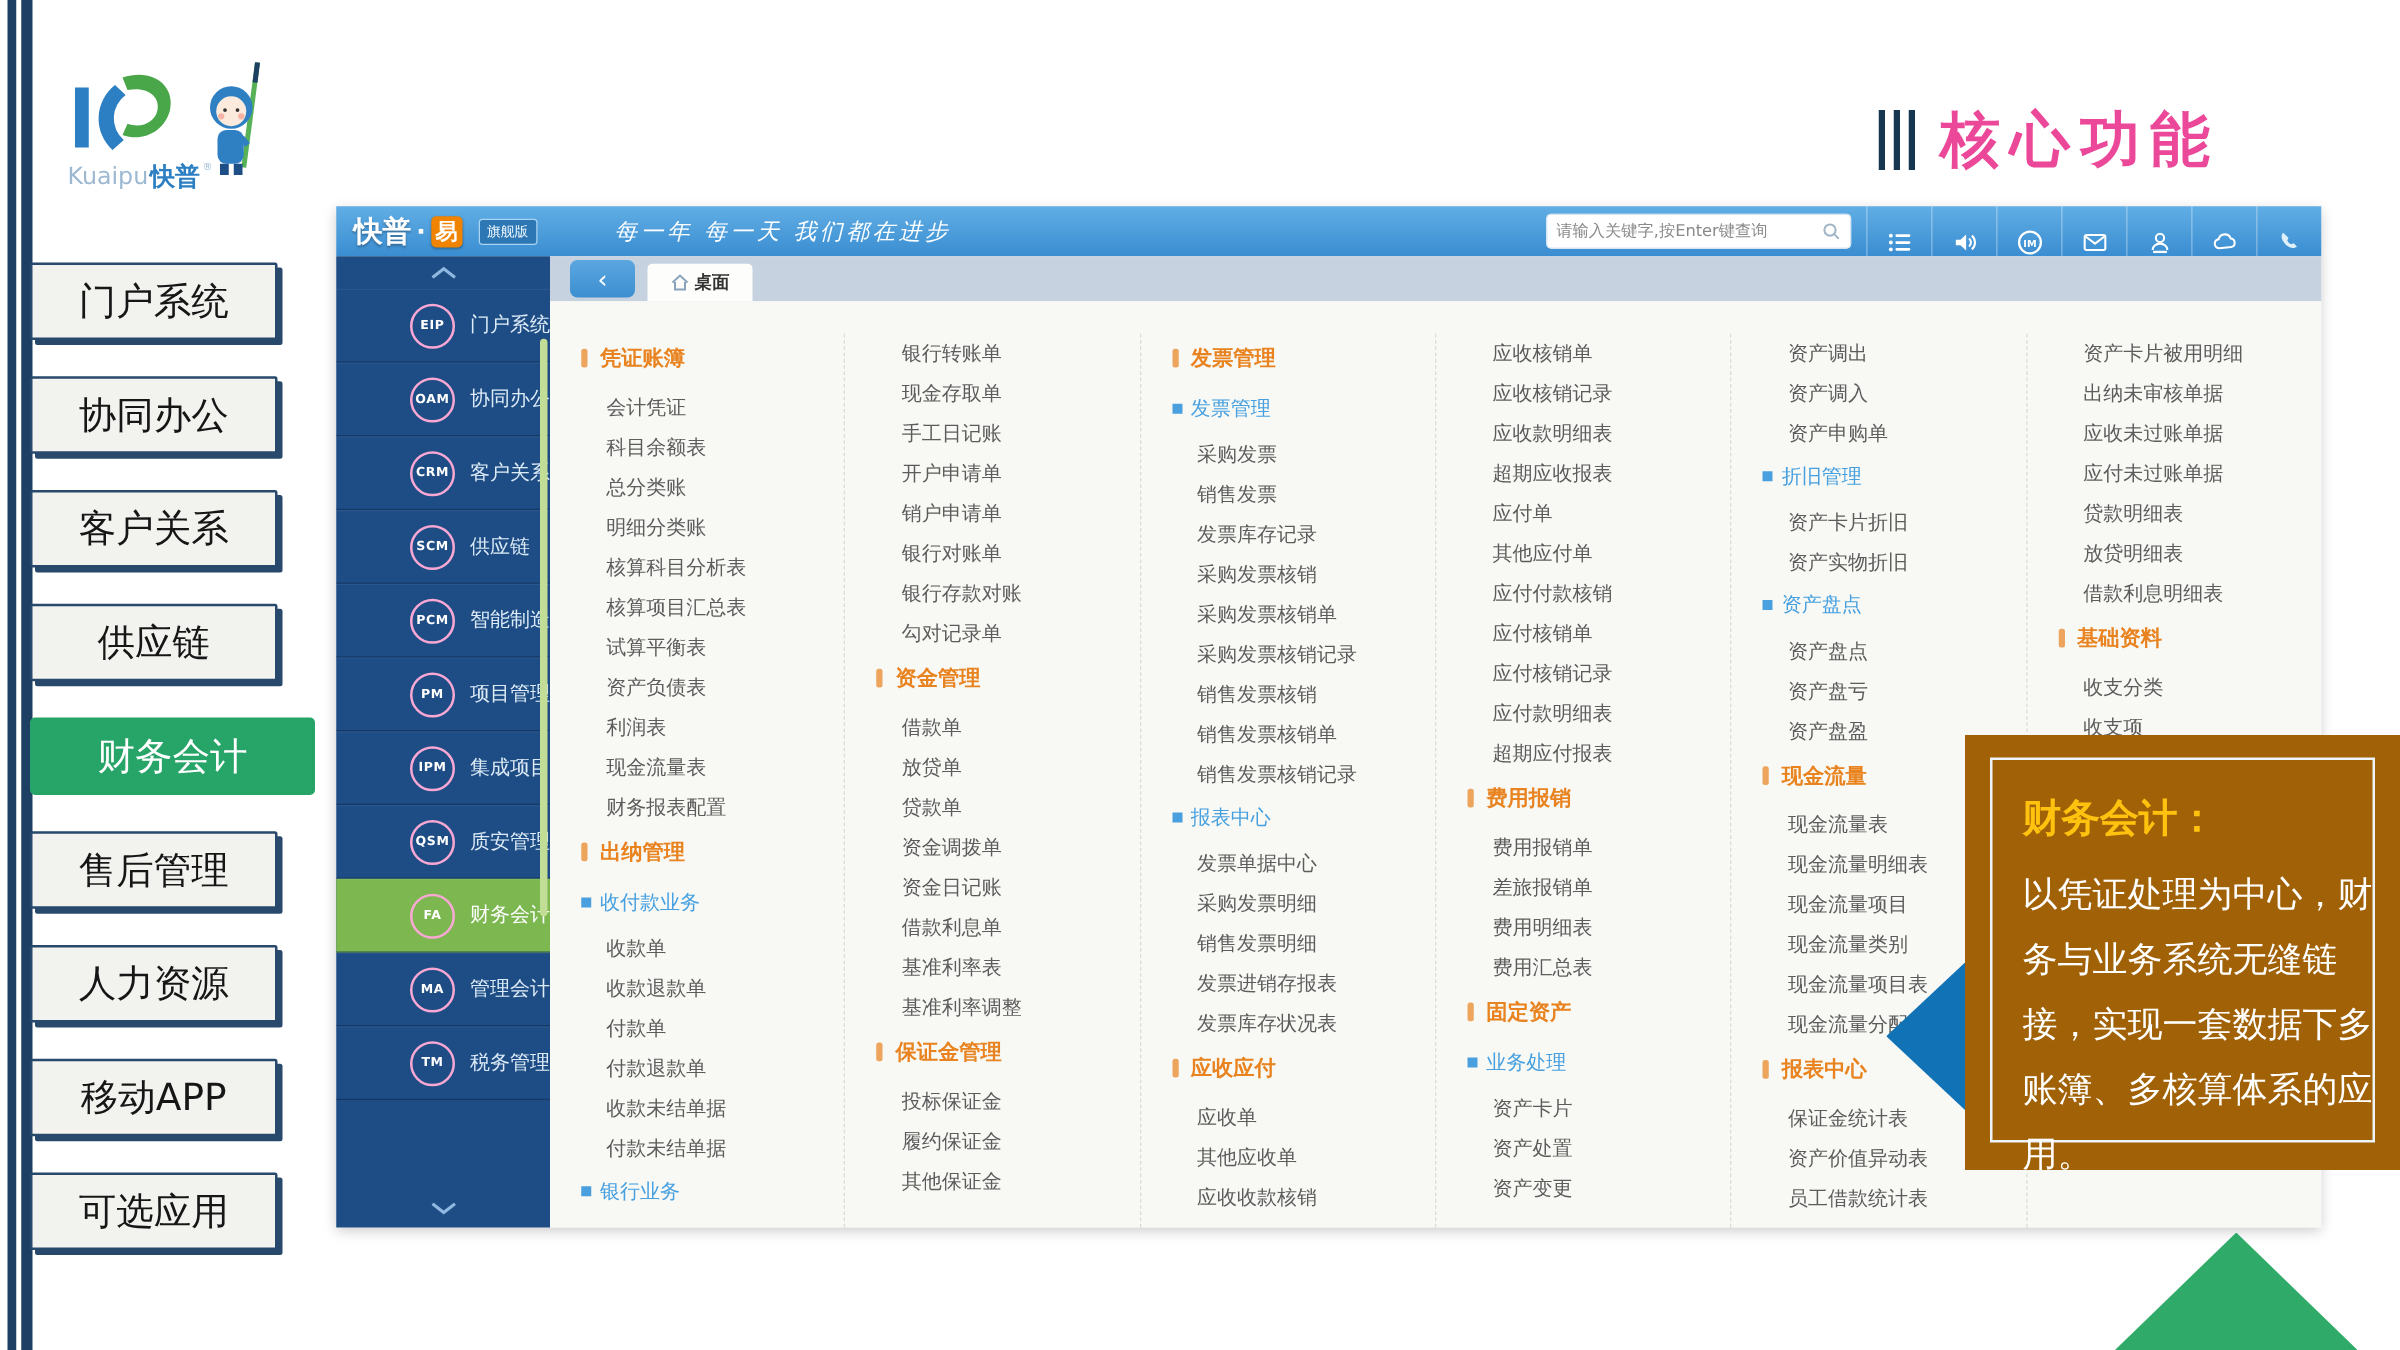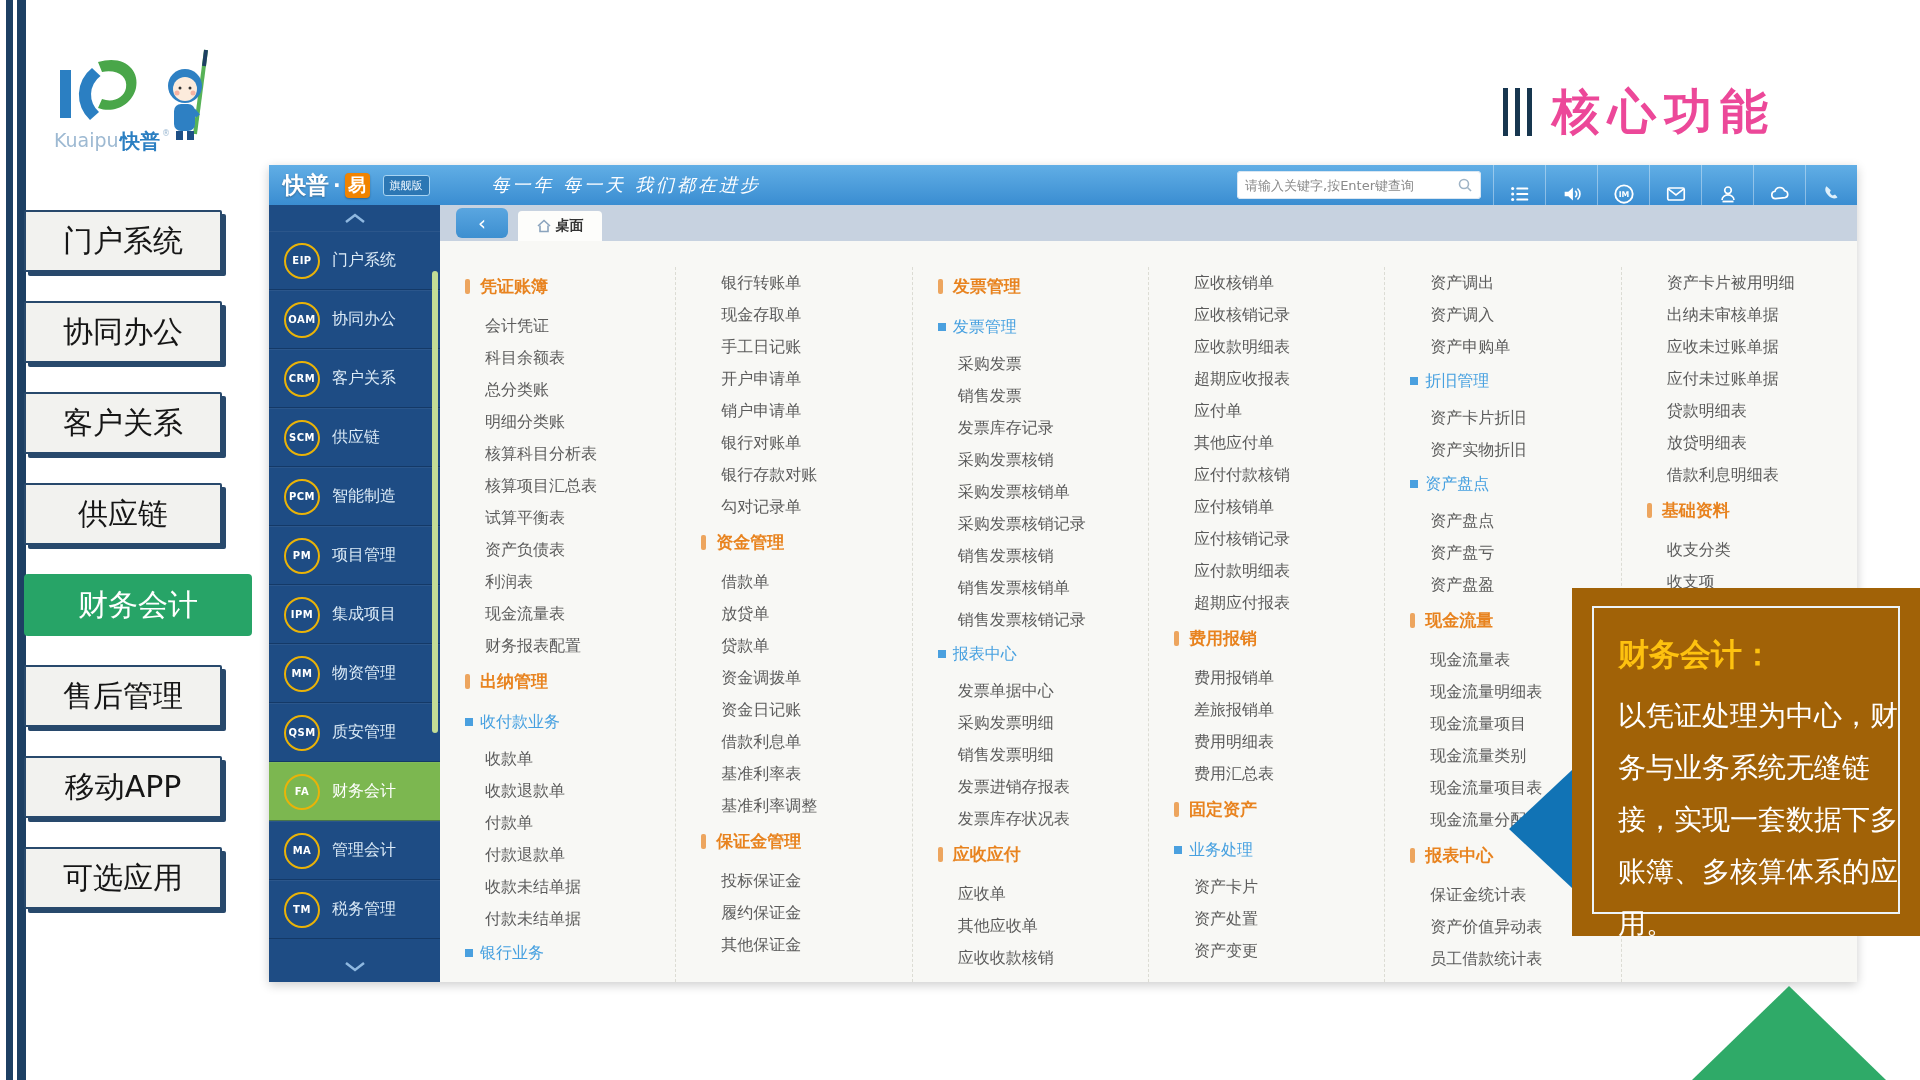--- a/index.html
+++ b/index.html
@@ -57,23 +57,23 @@
   .icon-cell { width:52px; height:40px; display:flex; align-items:flex-end; justify-content:center;
     border-left:1px solid rgba(255,255,255,.38); cursor:pointer; }
   .icon-cell svg { width:22px; height:22px; }
 
   
   .sidebar { position:absolute; left:0; top:40px; width:171px; height:777px; background:#1e4c84; }
   .chev { height:26px; display:flex; align-items:center; justify-content:center; cursor:pointer; }
   .chev.down { position:absolute; bottom:2px; left:0; right:0; }
   .mod { height:59px; display:flex; align-items:center; gap:12px; padding-left:15px;
     border-bottom:1px solid rgba(10,36,68,.45); border-top:1px solid rgba(255,255,255,.06); cursor:pointer; }
-  .mod-circle { width:36px; height:36px; flex:none; border:2px solid #eab308; border-radius:50%;
+  .mod-circle { width:36px; height:36px; flex:none; border:2px solid #f9a8d4; border-radius:50%;
     color:#fff; font-size:10px; font-weight:bold; display:flex; align-items:center; justify-content:center;
-    letter-spacing:.5px; }
+    letter-spacing:.5px;margin-left:44px; }
   .mod-label { font-size:16px; color:#dcebf7; }
   .mod.active { background:#7cb750; }
   .mod.active .mod-label { color:#fff; }
   .side-scroll { position:absolute; right:2px; top:66px; width:6px; height:462px;
     background:#c2dd96; border-radius:3px; }
 
   
   .tabbar { position:absolute; left:171px; top:40px; right:0; height:36px; background:#c7d2e0; }
   .back-btn { position:absolute; left:16px; top:3px; width:52px; height:30px; border-radius:6px;
     background:linear-gradient(#5aa6e0,#3d8fd0); color:#fff; font-size:20px; display:flex;
@@ -169,20 +169,23 @@
       </div>
 
       <div class="menu-btn active">
         <span>财务会计</span>
       </div>
 
       <div class="menu-btn">
         <span>售后管理</span>
       </div>
 
+      <div class="menu-btn">
+        <span>人力资源</span>
+      </div>
 
       <div class="menu-btn">
         <span>移动APP</span>
       </div>
 
       <div class="menu-btn">
         <span>可选应用</span>
       </div>
     </div>
 
@@ -291,24 +294,20 @@
           <div class="mod">
             <span class="mod-circle">PM</span>
             <span class="mod-label">项目管理</span>
           </div>
 
           <div class="mod">
             <span class="mod-circle">IPM</span>
             <span class="mod-label">集成项目</span>
           </div>
 
-          <div class="mod">
-            <span class="mod-circle">MM</span>
-            <span class="mod-label">物资管理</span>
-          </div>
 
           <div class="mod">
             <span class="mod-circle">QSM</span>
             <span class="mod-label">质安管理</span>
           </div>
 
           <div class="mod active">
             <span class="mod-circle">FA</span>
             <span class="mod-label">财务会计</span>
           </div>

